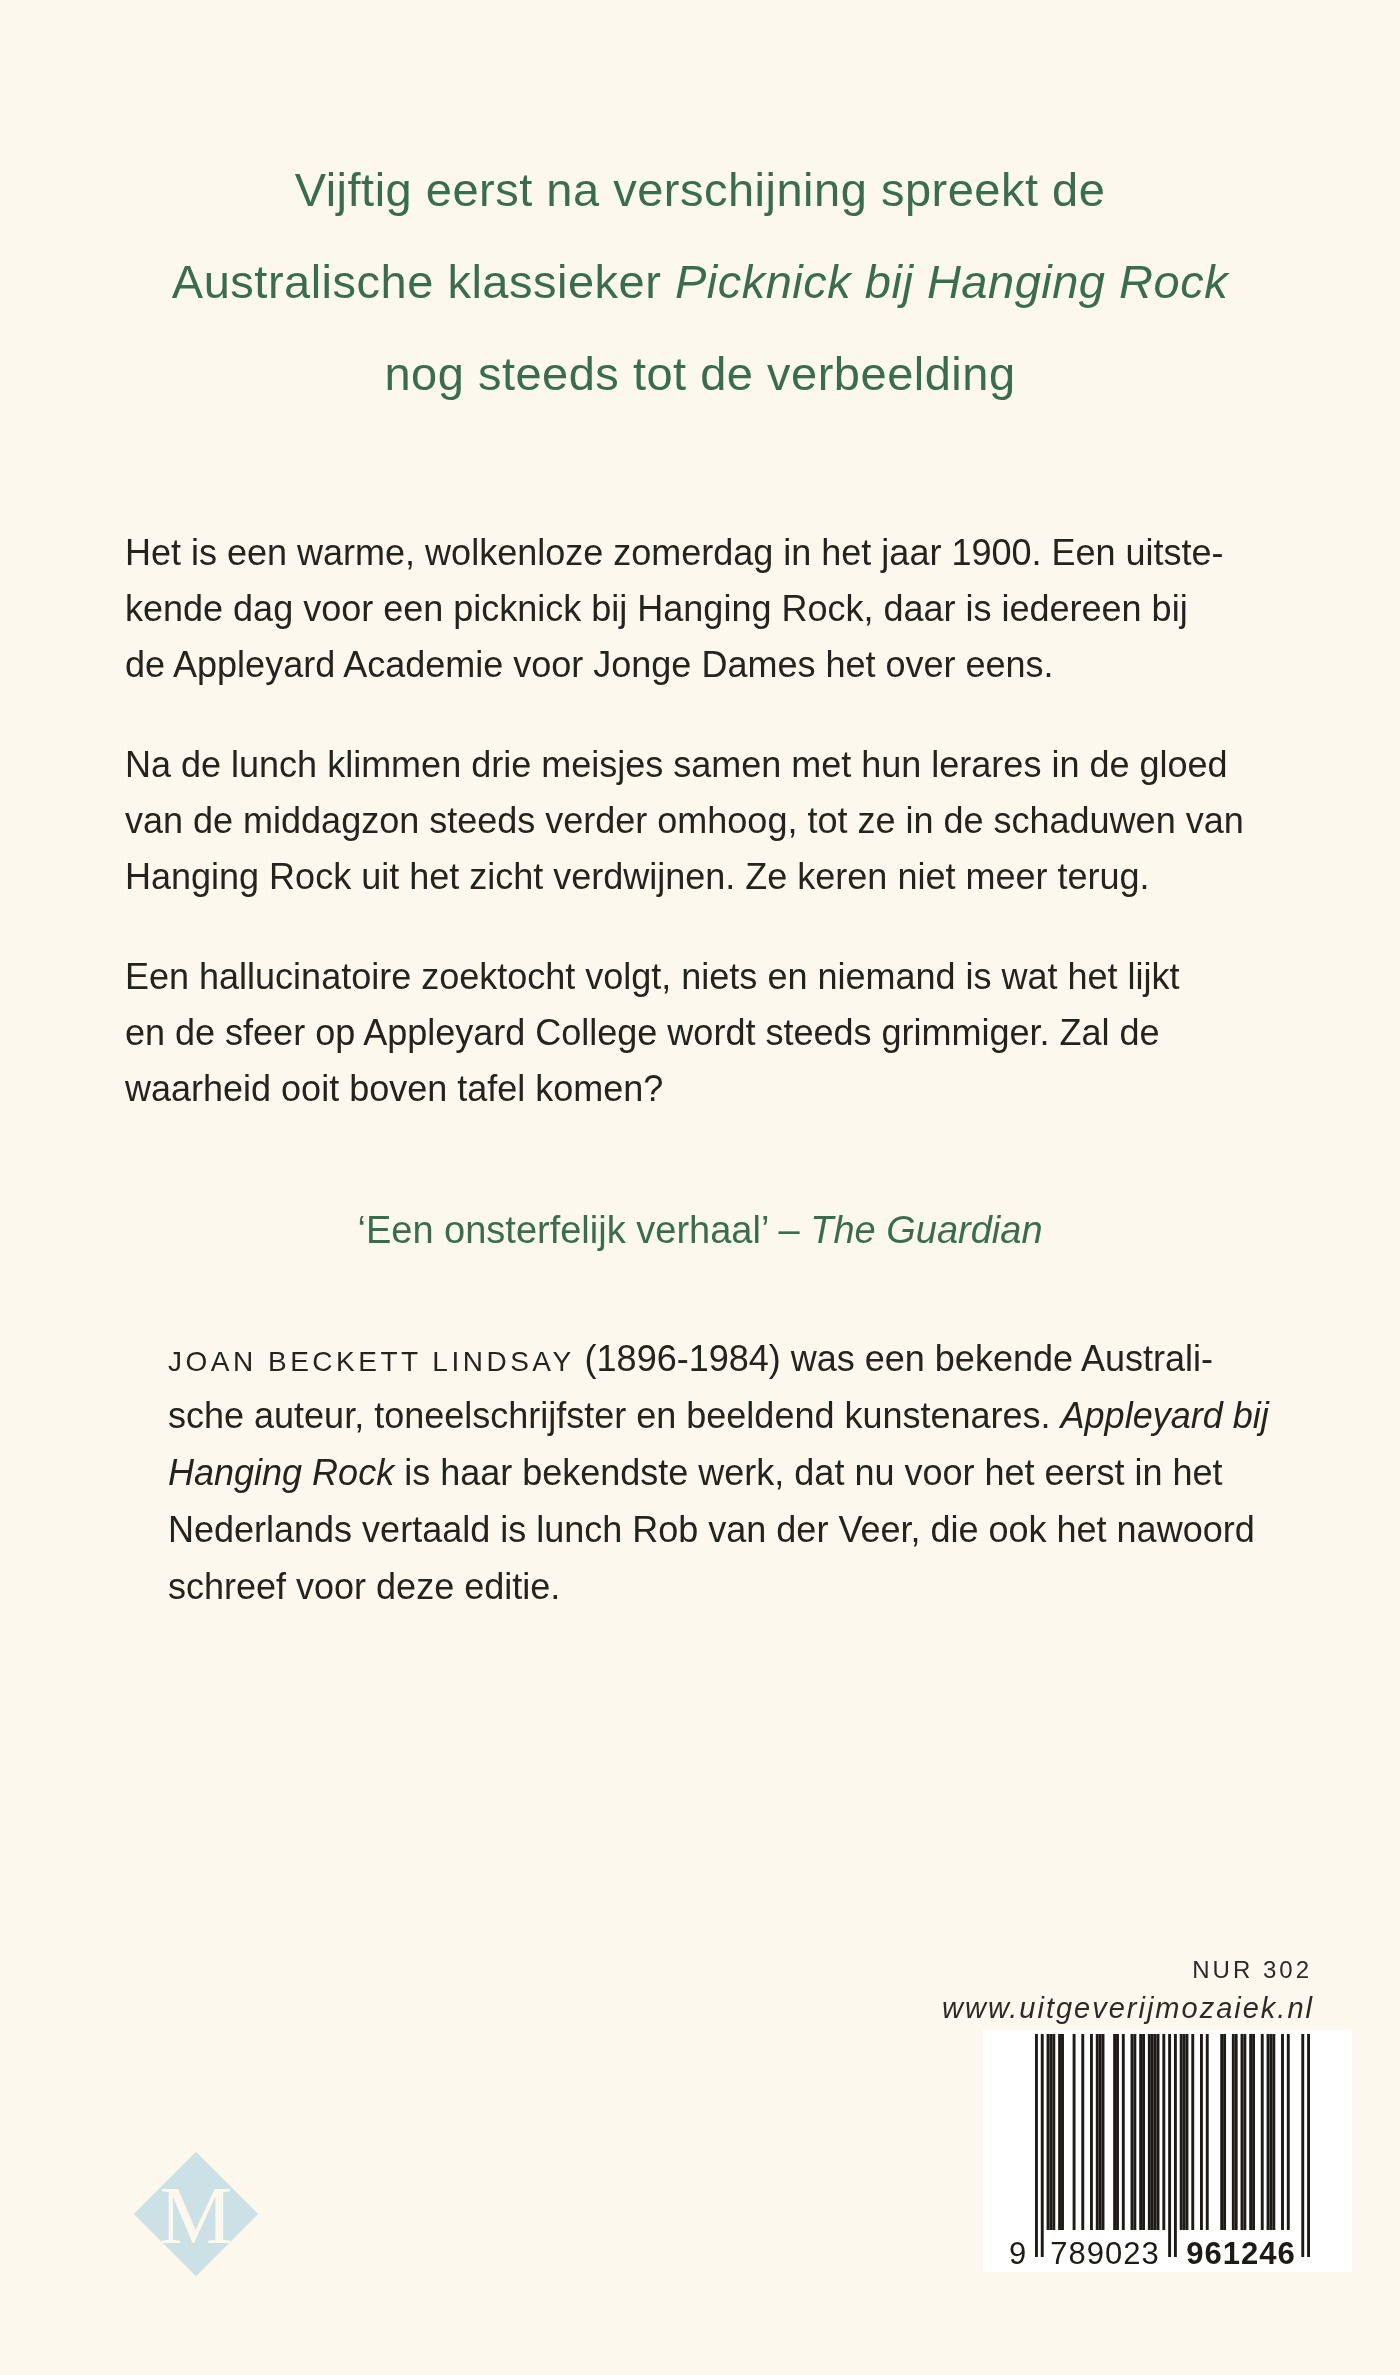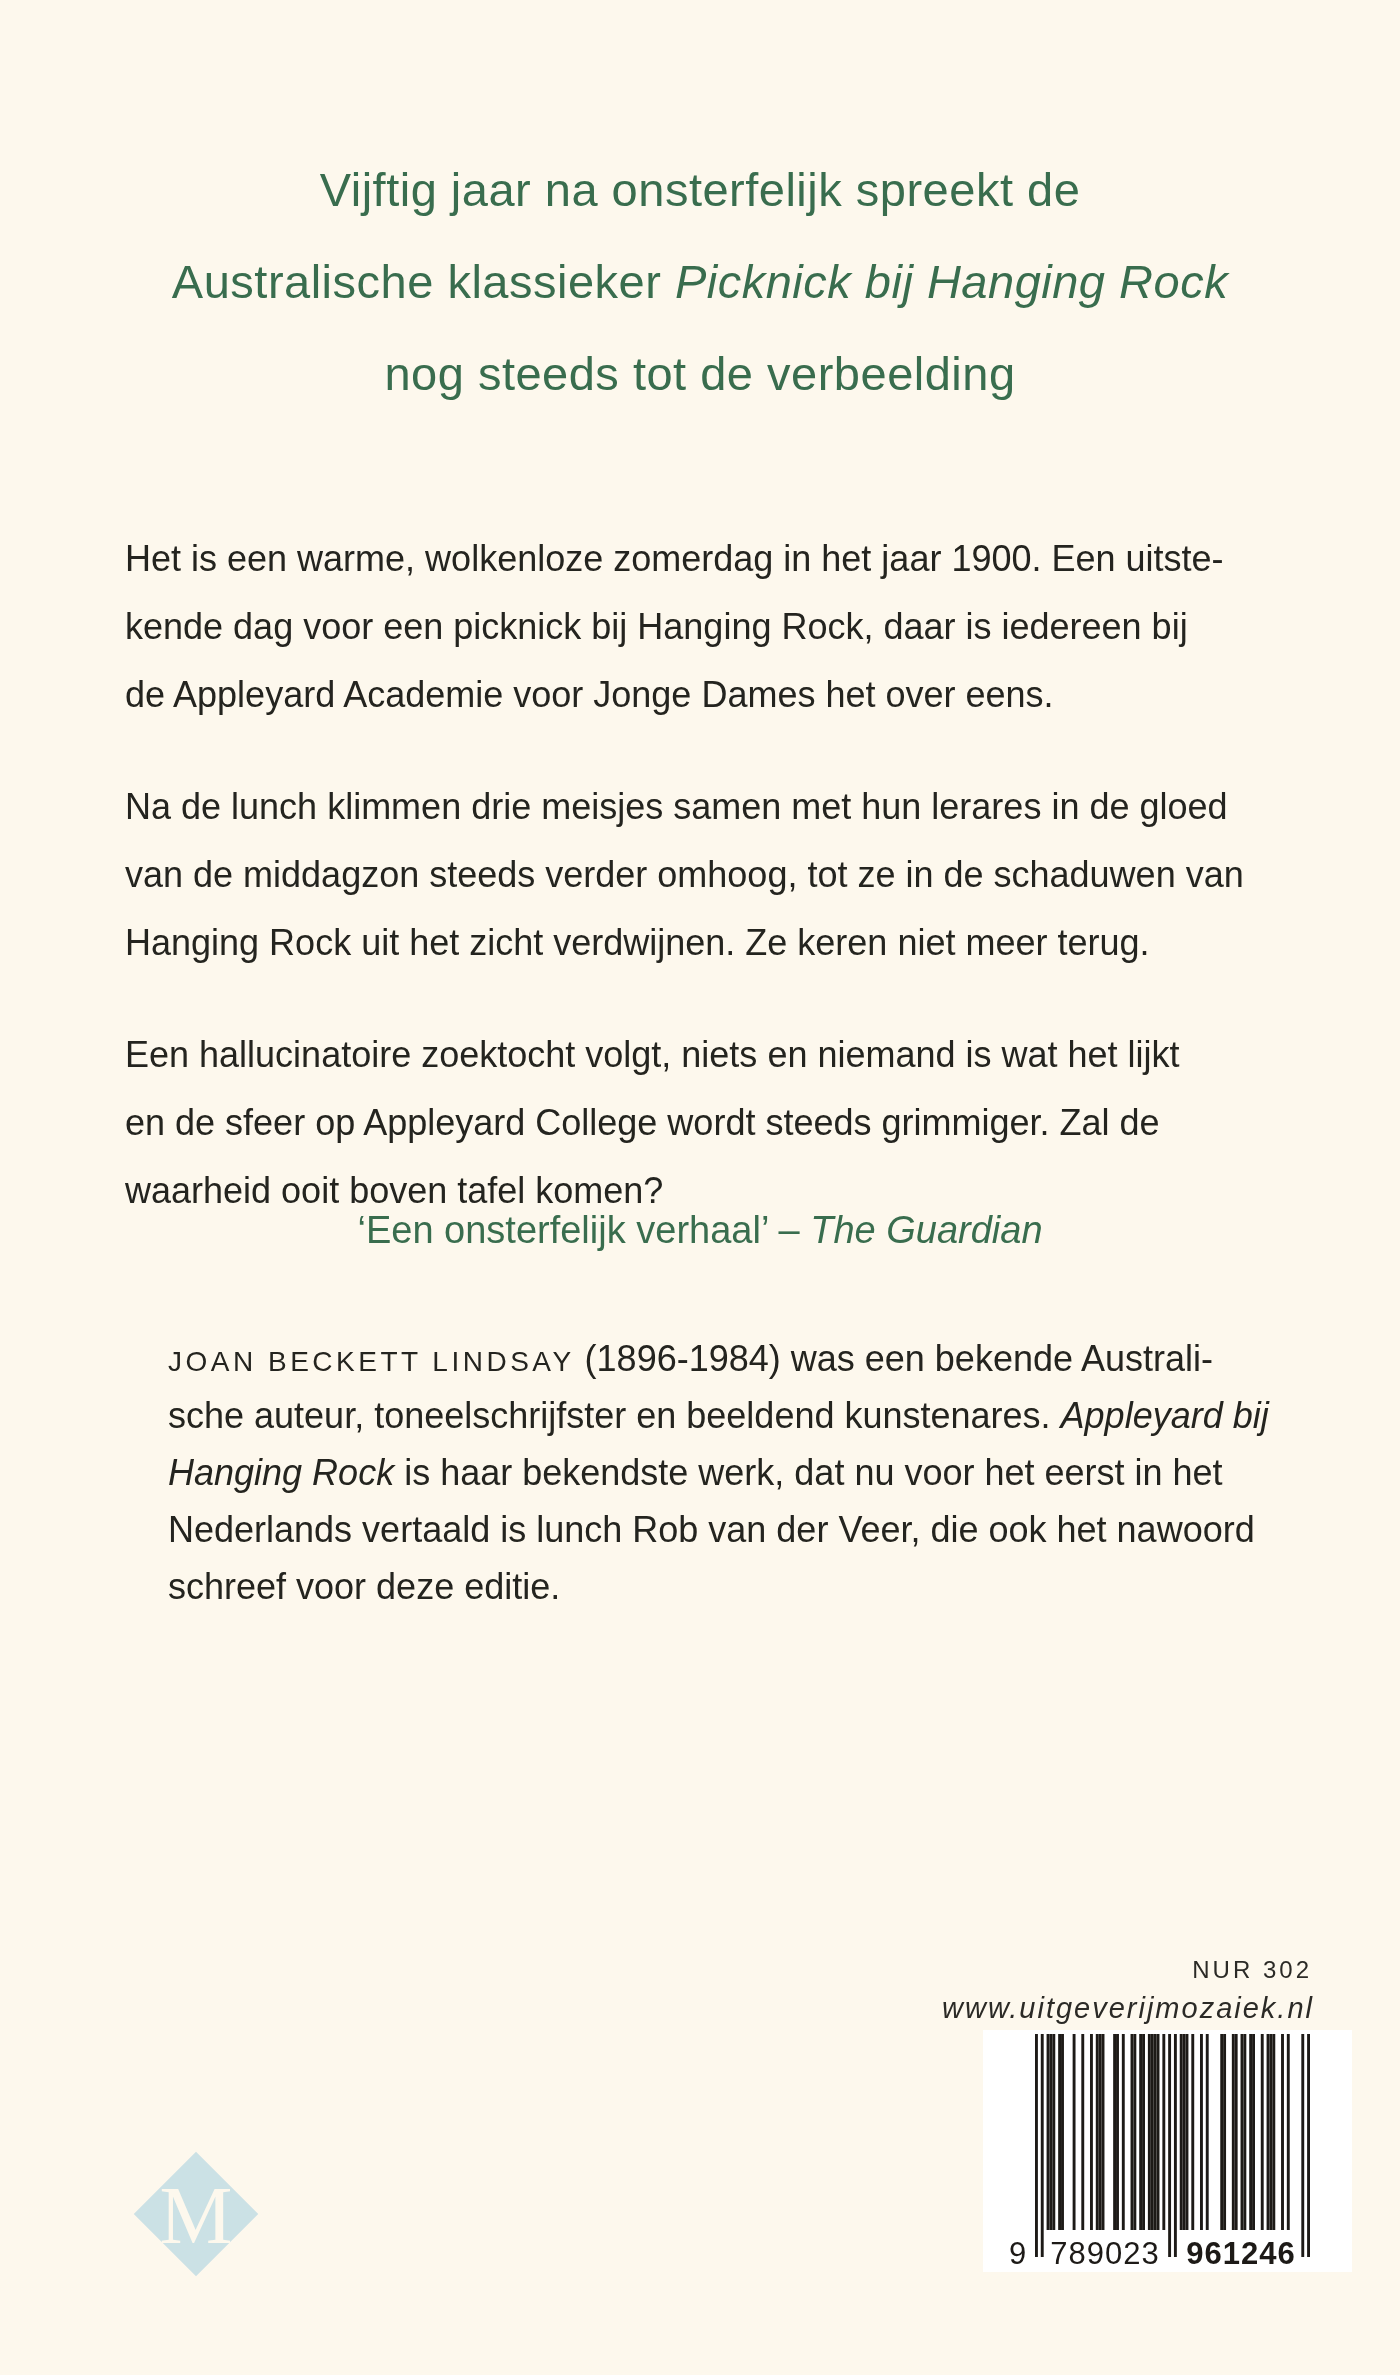--- a/index.html
+++ b/index.html
@@ -19,21 +19,21 @@
     color: #396d4e;
     font-size: 47px; line-height: 92px;
     letter-spacing: 0.5px;
   }
   .it { font-style: italic; }
 
   
   .blurb {
     position: absolute; top: 525px; left: 125px; width: 1175px;
     color: #24241f;
-    font-size: 36px; line-height: 68px;
+    font-size: 36px; line-height: 56px;
   }
   .para { white-space: pre-line; margin: 0 0 44px 0; }
 
   
   .quote {
     position: absolute; top: 1200px; left: 60px; right: 60px;
     text-align: center;
     color: #396d4e;
     font-size: 38px; line-height: 60px;
   }
@@ -88,21 +88,21 @@
     font-size: 82px; line-height: 88px;
     color: #fdf8ed;
   }
 </style>
 </head>
 <body>
 
 <div class="cover">
 
   <header class="headline">
-    <div>Vijftig jaar na onsterfelijk spreekt de</div>
+    <div>Vijftig eerst na verschijning spreekt de</div>
     <div><span>Australische klassieker </span><span class="it">Picknick bij Hanging Rock</span></div>
     <div>nog steeds tot de verbeelding</div>
   </header>
 
   <section class="blurb">
     <p class="para">Het is een warme, wolkenloze zomerdag in het jaar 1900. Een uitste-
 kende dag voor een picknick bij Hanging Rock, daar is iedereen bij
 de Appleyard Academie voor Jonge Dames het over eens.</p>
     <p class="para">Na de lunch klimmen drie meisjes samen met hun lerares in de gloed
 van de middagzon steeds verder omhoog, tot ze in de schaduwen van

